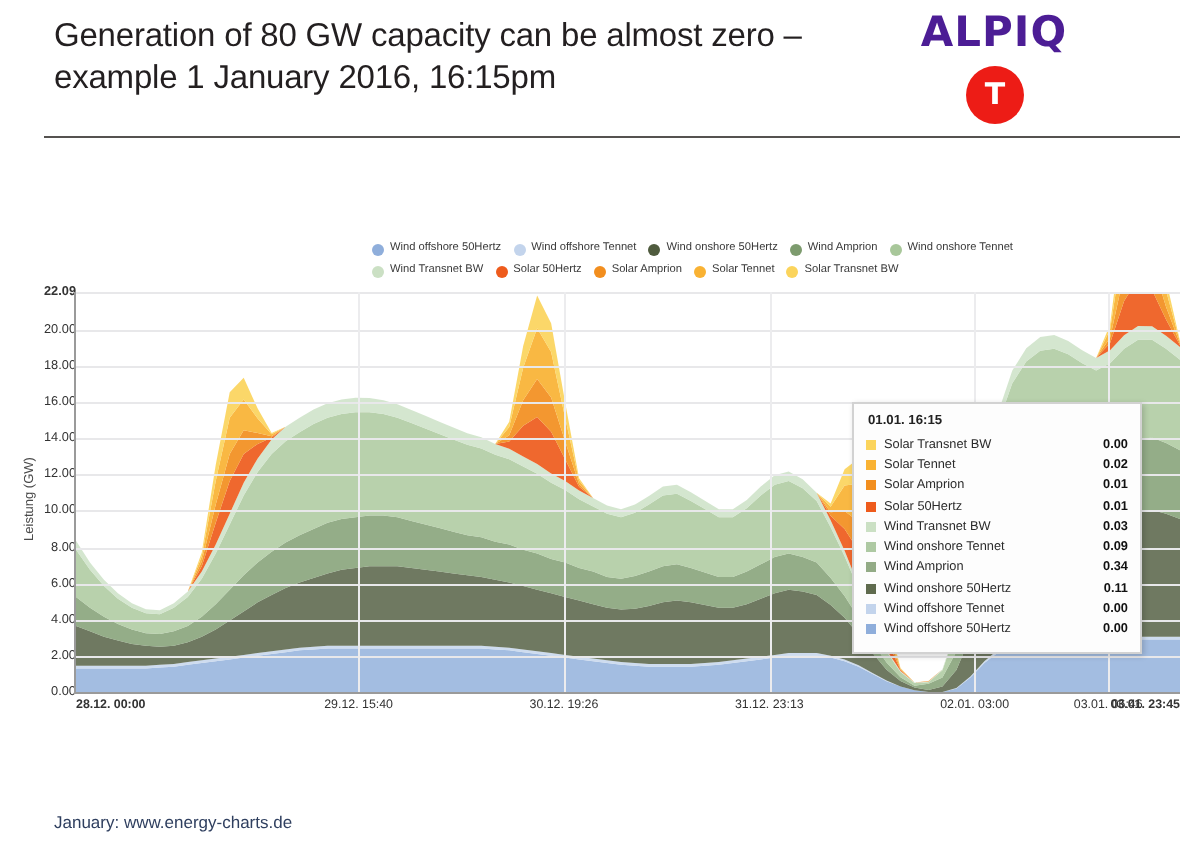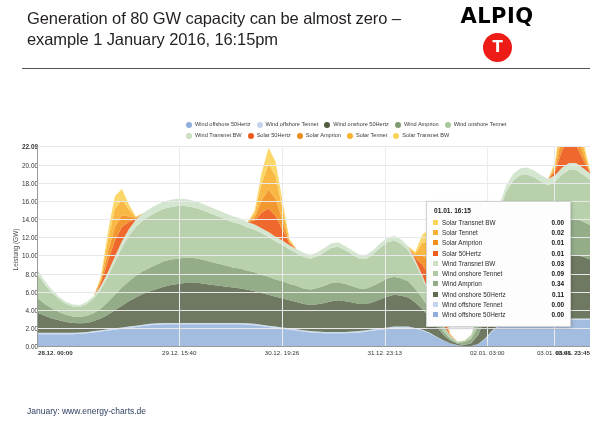--- a/index.html
+++ b/index.html
@@ -17,21 +17,21 @@
   #page-title{
     position:absolute;left:27px;top:8px;width:440px;
     font-size:16.5px;line-height:21px;color:#231f20;font-weight:400;
     letter-spacing:-0.1px;
   }
   #brand-logo{
     position:absolute;right:8px;top:4px;width:86px;height:62px;
   }
   #brand-wordmark{
     position:absolute;left:0;top:0;width:86px;text-align:center;
-    font-size:21px;font-weight:700;color:#000000;letter-spacing:0.5px;
+    font-size:21px;font-weight:700;color:#4c1d95;letter-spacing:0.5px;
     font-family:"DejaVu Sans", sans-serif;
   }
   #brand-badge{
     position:absolute;left:29px;top:29px;width:29px;height:29px;
     background:#ED1C16;border-radius:50%;
   }
   #brand-badge-letter{
     position:absolute;left:0;top:0;width:29px;height:29px;
     line-height:29px;text-align:center;color:#fff;font-size:15px;font-weight:700;
     font-family:"DejaVu Sans", sans-serif;

